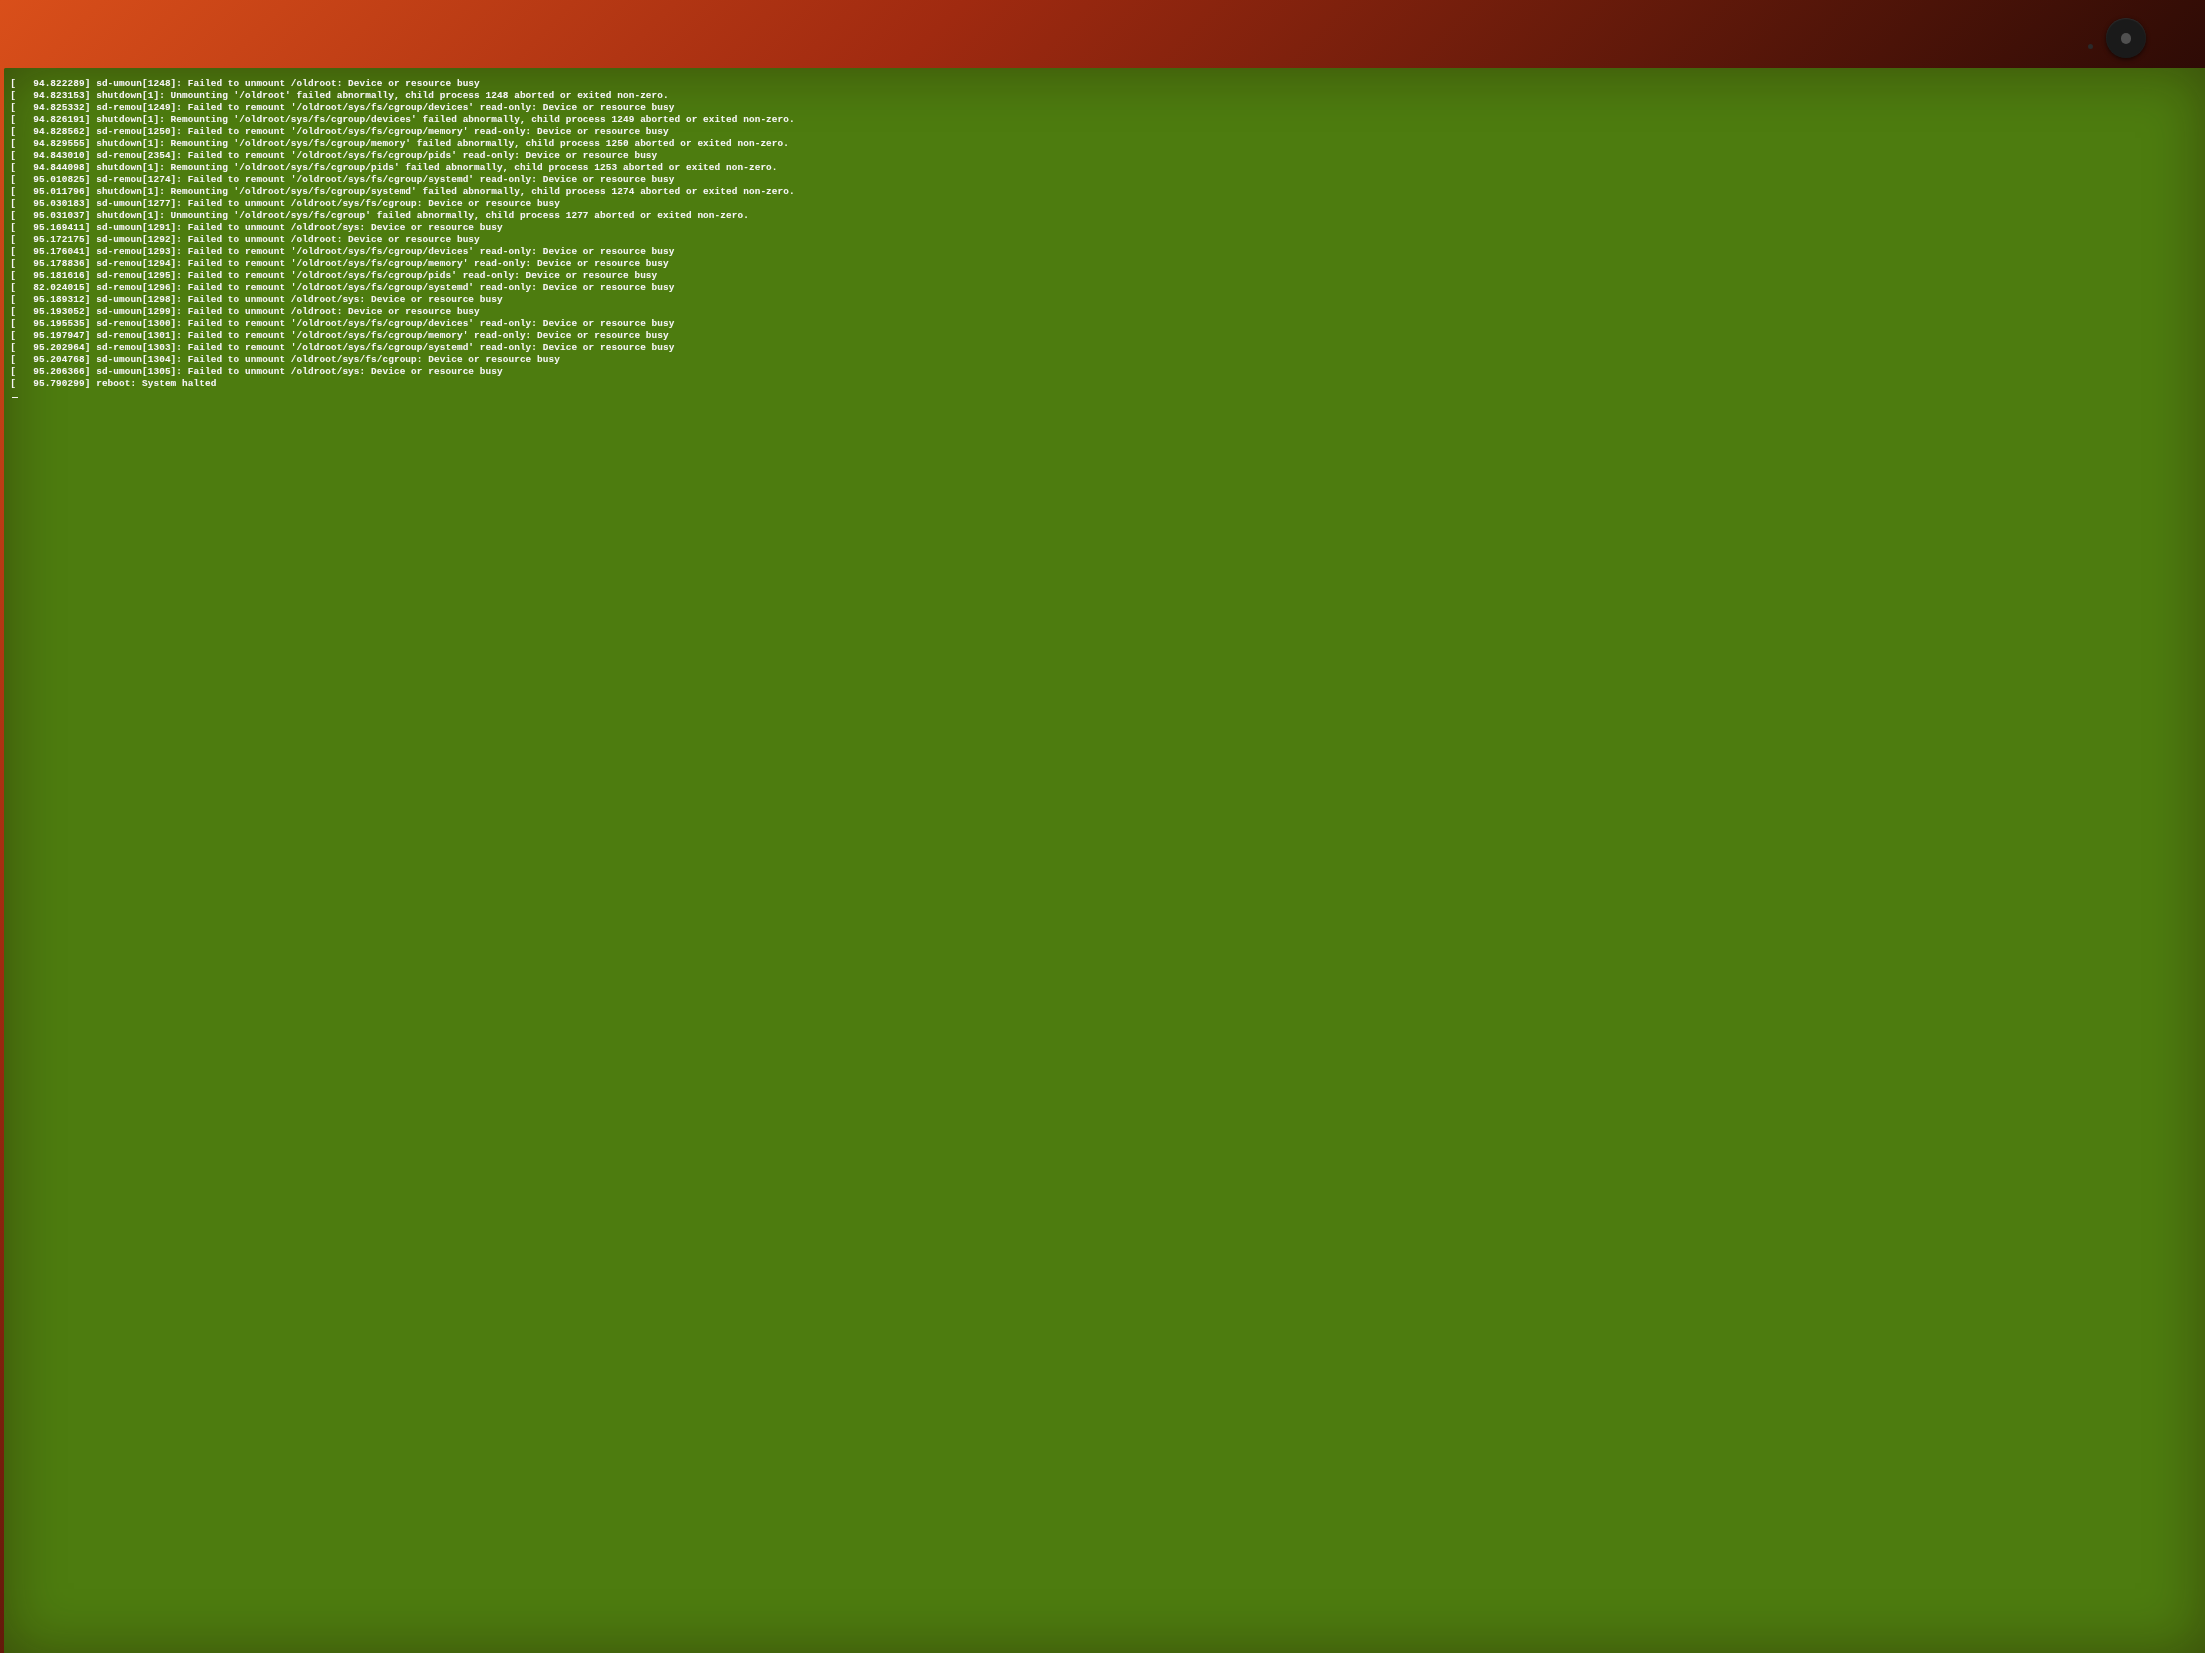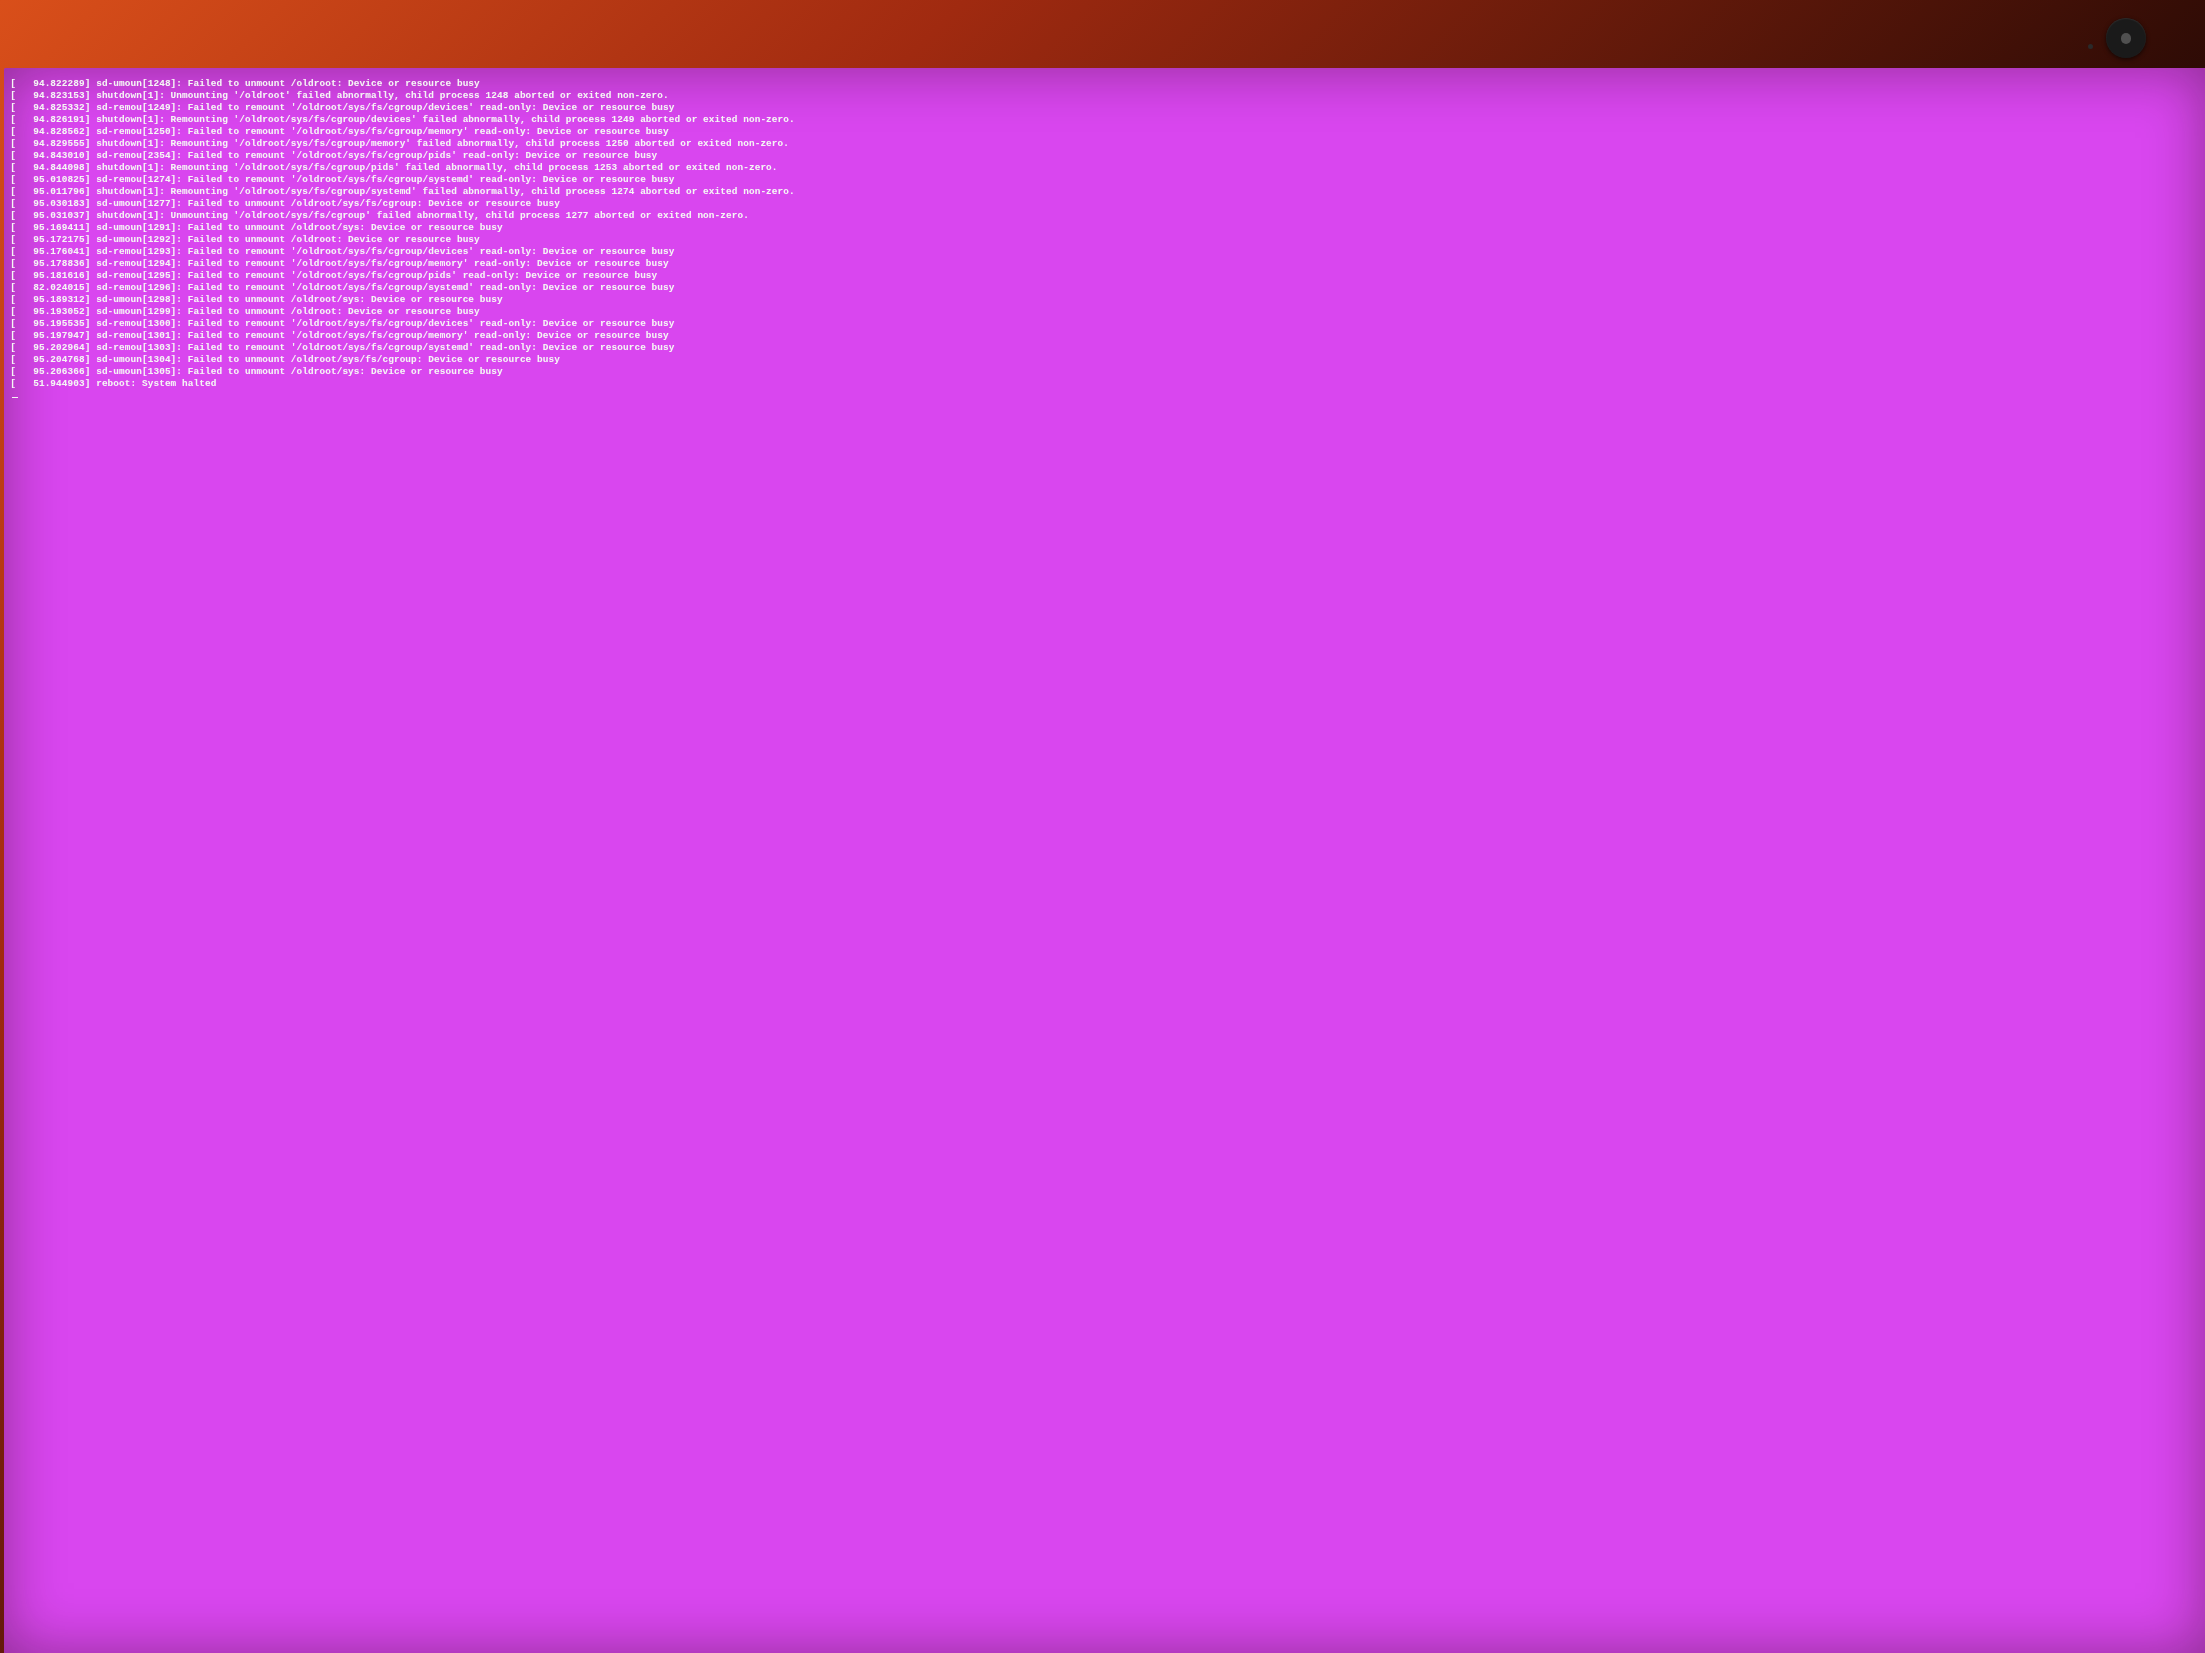--- a/index.html
+++ b/index.html
@@ -42,21 +42,21 @@
     height: 5.1px;
     background: #2a2a2a;
     border-radius: 50%;
   }
   .screen {
     position: absolute;
     top: 68px;
     left: 4.4px;
     right: 0;
     bottom: 0;
-    background: #d946ef;
+    background: #4d7c0f;
     padding: 10.3px 5.9px 5.9px 5.9px;
     box-sizing: border-box;
     color: #f5f5f5;
     font-family: "Courier New", Courier, monospace;
     font-size: 9.4px;
     line-height: 12px;
     font-weight: bold;
     overflow: hidden;
     border-top-left-radius: 1.5px;
     box-shadow: inset 0 0 59px rgba(30,10,5,0.4);
@@ -107,17 +107,17 @@
       <div class="log-line">[   95.178836] sd-remou[1294]: Failed to remount '/oldroot/sys/fs/cgroup/memory' read-only: Device or resource busy</div>
       <div class="log-line">[   95.181616] sd-remou[1295]: Failed to remount '/oldroot/sys/fs/cgroup/pids' read-only: Device or resource busy</div>
       <div class="log-line">[   82.024015] sd-remou[1296]: Failed to remount '/oldroot/sys/fs/cgroup/systemd' read-only: Device or resource busy</div>
       <div class="log-line">[   95.189312] sd-umoun[1298]: Failed to unmount /oldroot/sys: Device or resource busy</div>
       <div class="log-line">[   95.193052] sd-umoun[1299]: Failed to unmount /oldroot: Device or resource busy</div>
       <div class="log-line">[   95.195535] sd-remou[1300]: Failed to remount '/oldroot/sys/fs/cgroup/devices' read-only: Device or resource busy</div>
       <div class="log-line">[   95.197947] sd-remou[1301]: Failed to remount '/oldroot/sys/fs/cgroup/memory' read-only: Device or resource busy</div>
       <div class="log-line">[   95.202964] sd-remou[1303]: Failed to remount '/oldroot/sys/fs/cgroup/systemd' read-only: Device or resource busy</div>
       <div class="log-line">[   95.204768] sd-umoun[1304]: Failed to unmount /oldroot/sys/fs/cgroup: Device or resource busy</div>
       <div class="log-line">[   95.206366] sd-umoun[1305]: Failed to unmount /oldroot/sys: Device or resource busy</div>
-      <div class="log-line">[   51.944903] reboot: System halted</div>
+      <div class="log-line">[   95.790299] reboot: System halted</div>
     </div>
   <span class="cursor"></span>
 </div>
 
 
 </body></html>

